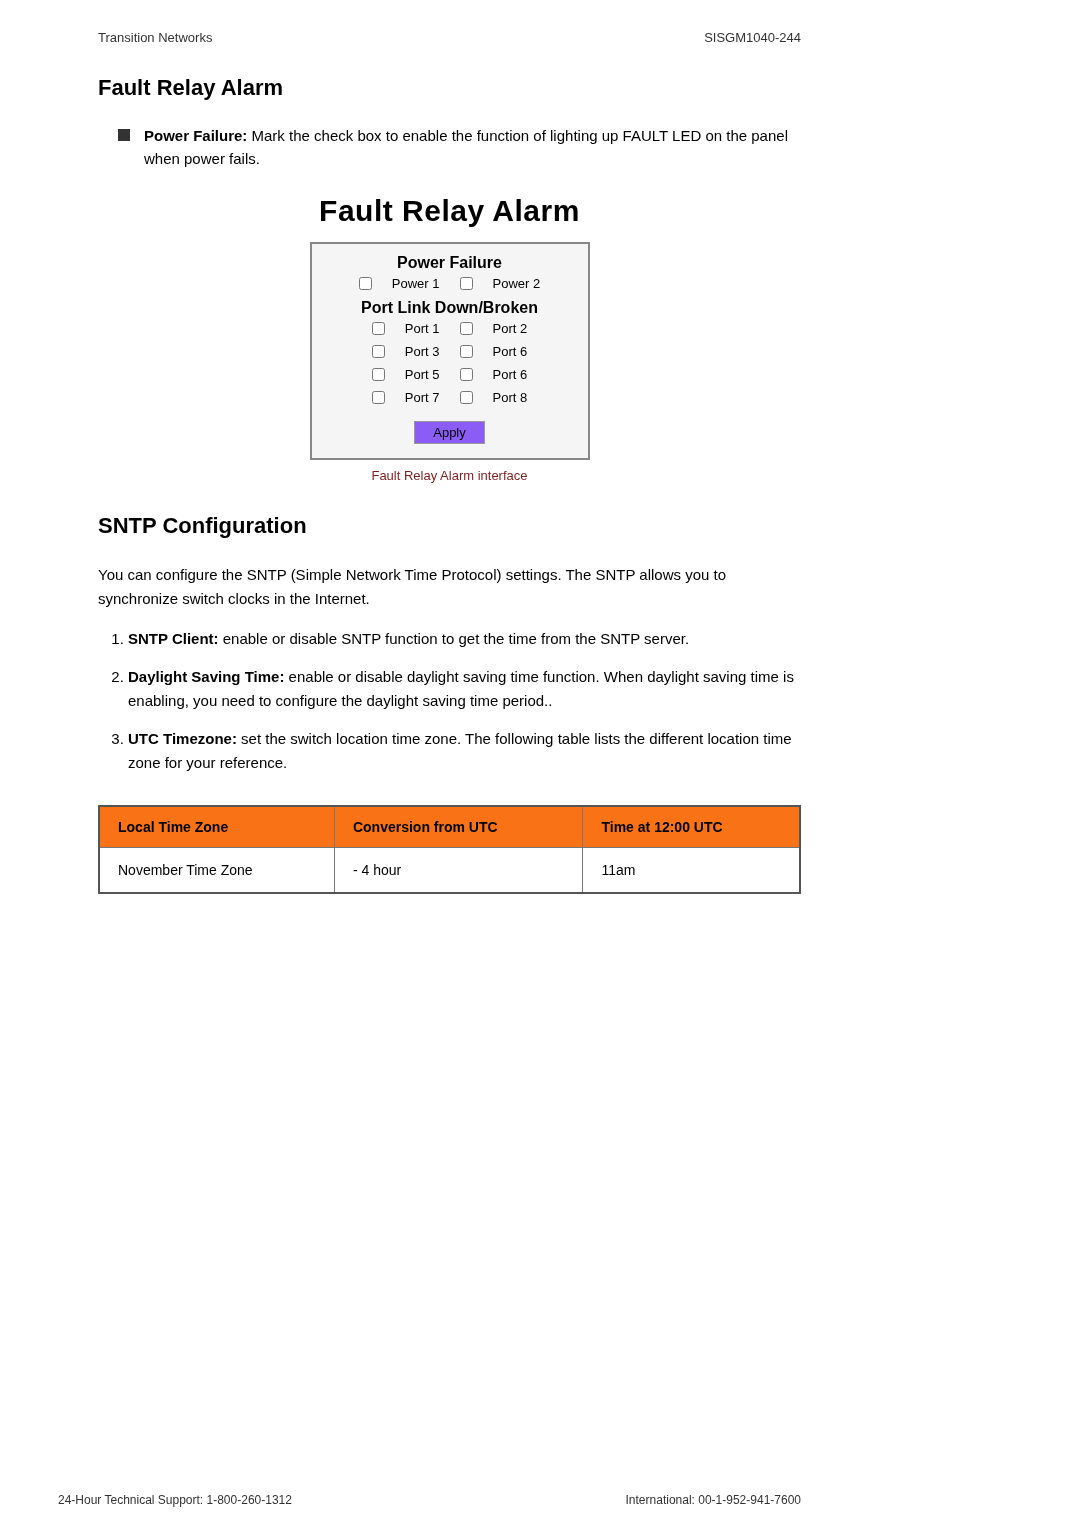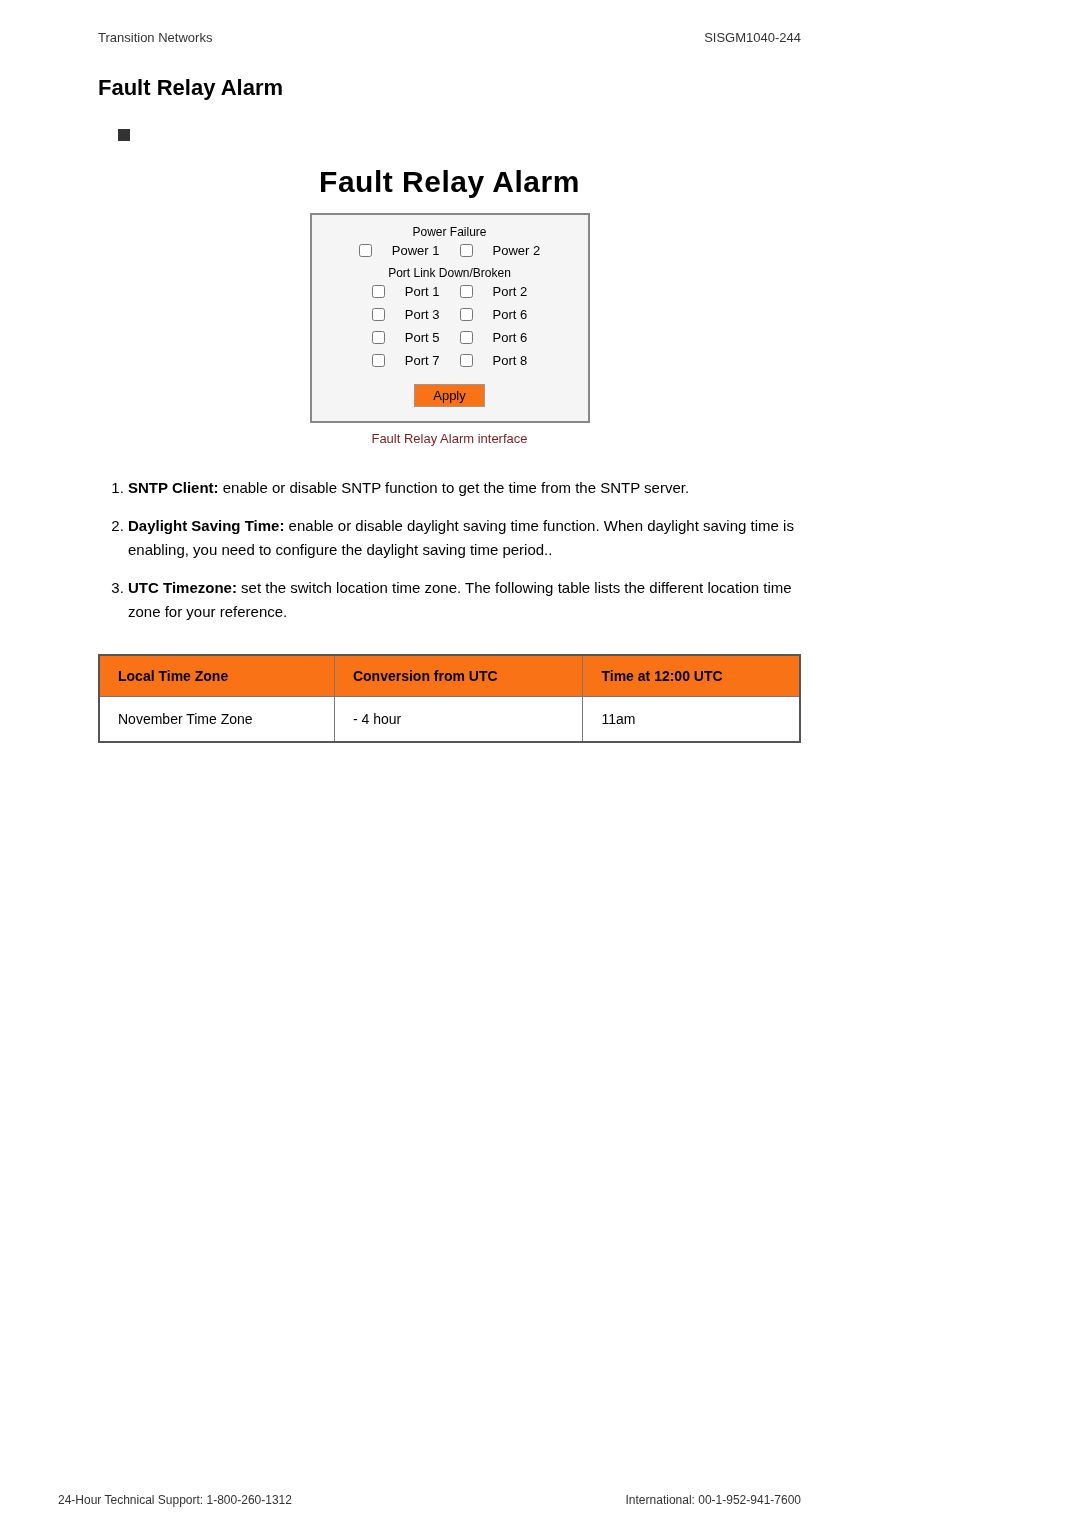--- a/index.html
+++ b/index.html
@@ -63,22 +63,22 @@
       letter-spacing: 0.5px;
     }
     .fault-relay-box {
       border: 2px solid #888;
       background: #f5f5f5;
       padding: 10px 30px 14px 30px;
       min-width: 280px;
       text-align: center;
     }
     .fault-relay-box .row-label {
-      font-weight: normal;
-      font-size: 12px;
+      font-weight: bold;
+      font-size: 16px;
       margin-bottom: 4px;
       display: block;
     }
     .fault-relay-box .checkbox-row {
       display: flex;
       justify-content: center;
       gap: 20px;
       margin-bottom: 8px;
       font-size: 13px;
     }
@@ -87,21 +87,21 @@
       align-items: center;
       gap: 20px;
     }
     .fault-relay-box input[type="checkbox"] {
       margin: 0;
     }
     .apply-btn {
       margin-top: 8px;
       padding: 3px 18px;
       font-size: 13px;
-      background: #f97316;
+      background: #8b5cf6;
       border: 1px solid #999;
       cursor: pointer;
     }
     .caption {
       font-size: 13px;
       color: #7f1d1d;
       margin-top: 8px;
       text-align: center;
     }
     .sntp-section {
@@ -160,20 +160,23 @@
   <div class="header">
     <span>Transition Networks</span>
     <span>SISGM1040-244</span>
   </div>
 
   <h1 class="section-title">Fault Relay Alarm</h1>
 
   <ul class="bullet-list">
     <li>
       <span class="bullet-square"></span>
+      <span>
+        <b>Power Failure:</b><span> Mark the check box to enable the function of lighting up FAULT LED on the panel when power fails.</span>
+      </span>
     </li>
   </ul>
 
   <div class="fault-relay-ui-container">
     <div class="fault-relay-heading">Fault Relay Alarm</div>
     <div class="fault-relay-box">
       <span class="row-label">Power Failure</span>
       <div class="checkbox-row">
         <label class="checkbox-item">
           <input type="checkbox" style="">
@@ -224,20 +227,22 @@
           <input type="checkbox" style="">
           <span>Port 8</span>
         </label>
       </div>
       <button class="apply-btn">Apply</button>
     </div>
     <div class="caption">Fault Relay Alarm interface</div>
   </div>
 
   <div class="sntp-section">
+    <h1 class="section-title">SNTP Configuration</h1>
+    <p class="sntp-intro">You can configure the SNTP (Simple Network Time Protocol) settings. The SNTP allows you to synchronize switch clocks in the Internet.</p>
     <ol class="numbered-list">
       <li>
         <b>SNTP Client:</b><span> enable or disable SNTP function to get the time from the SNTP server.</span>
       </li>
       <li>
         <b>Daylight Saving Time:</b><span> enable or disable daylight saving time function. When daylight saving time is enabling, you need to configure the daylight saving time period..</span>
       </li>
       <li>
         <b>UTC Timezone:</b><span> set the switch location time zone. The following table lists the different location time zone for your reference.</span>
       </li>

